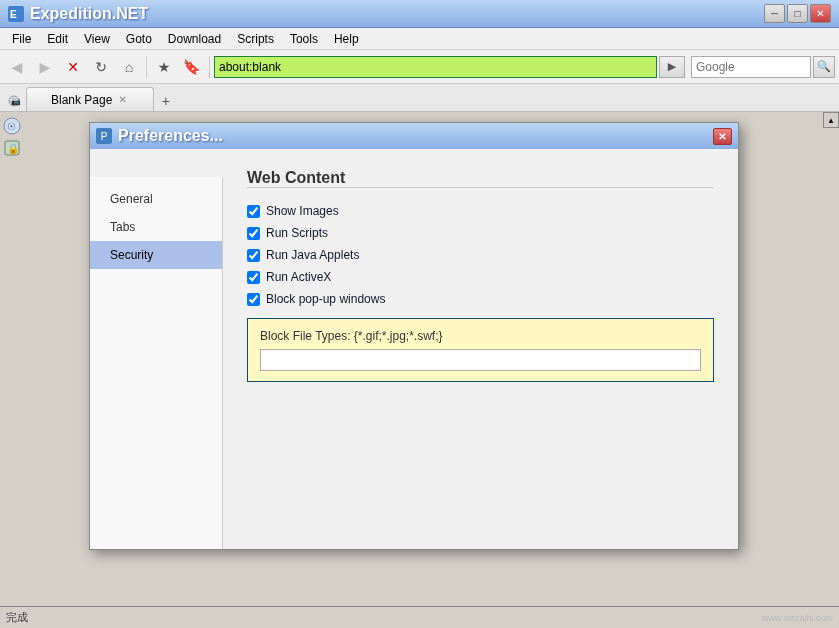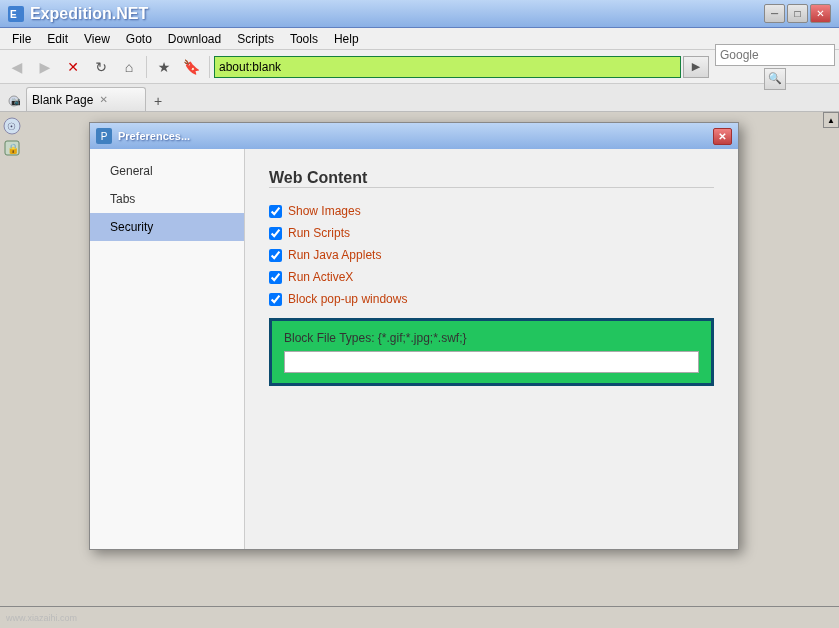--- a/index.html
+++ b/index.html
@@ -129,21 +129,20 @@
       align-items: center;
       justify-content: center;
       color: #555;
       font-size: 11px;
     }
     .search-bar {
       display: flex;
       align-items: center;
       gap: 2px;
       margin-left: 4px;
-      flex-direction: column;
     }
     .search-input {
       height: 22px;
       width: 120px;
       border: 1px solid #aaa;
       padding: 0 4px;
       font-size: 12px;
       background: white;
     }
     .search-btn {
@@ -182,21 +181,21 @@
     }
     .tab {
       height: 24px;
       min-width: 120px;
       background: linear-gradient(to bottom, #f8f8f8, #e4e4e4);
       border: 1px solid #bbb;
       border-bottom: none;
       border-radius: 3px 3px 0 0;
       display: flex;
       align-items: center;
-      padding: 0 5px;
+      padding: 0 24px;
       gap: 4px;
       font-size: 12px;
       cursor: pointer;
     }
     .tab-close {
       font-size: 10px;
       color: #888;
       cursor: pointer;
       padding: 1px 2px;
     }
@@ -290,21 +289,21 @@
       background: #4080c0;
       border-radius: 2px;
       display: flex;
       align-items: center;
       justify-content: center;
       color: white;
       font-size: 10px;
     }
     .dialog-title-text {
       flex: 1;
-      font-size: 11px;
+      font-size: 16px;
       font-weight: bold;
       color: #fff;
       text-shadow: 1px 1px 2px #4060a0;
     }
     .dialog-close-btn {
       width: 19px;
       height: 17px;
       background: linear-gradient(to bottom, #f08080, #c04040);
       border: 1px solid #a03030;
       border-radius: 2px;
@@ -317,24 +316,25 @@
       font-weight: bold;
     }
 
     .dialog-body {
       display: flex;
       height: 400px;
     }
 
     
     .nav-panel {
-      width: 155px;
+      width: 133px;
       background: #f8f8f8;
       border-right: 1px solid #ccc;
       padding: 8px 0;
+      margin-top: 28px;
     }
     .nav-item {
       height: 28px;
       display: flex;
       align-items: center;
       padding: 0 16px 0 20px;
       font-size: 12px;
       cursor: pointer;
       color: #333;
     }
@@ -364,29 +364,29 @@
       gap: 6px;
       margin-bottom: 8px;
     }
     .checkbox-row input[type="checkbox"] {
       width: 13px;
       height: 13px;
       cursor: pointer;
     }
     .checkbox-label {
       font-size: 12px;
-      color: #c2410c;
+      color: #0f172a;
       cursor: pointer;
     }
 
     .block-filetypes {
       margin-top: 12px;
-      border: 3px solid #0c4a6e;
+      border: 1px solid #0c4a6e;
       padding: 10px 12px;
-      background: #22c55e;
+      background: #fef9c3;
     }
     .block-filetypes-label {
       font-size: 12px;
       color: #333;
       margin-bottom: 6px;
     }
     .block-filetypes-input {
       width: 100%;
       height: 22px;
       border: 1px solid #aaa;
@@ -555,14 +555,15 @@
       </div>
     </div>
   </div>
 
   <div class="right-scrollbar">
     <div class="scrollbar-arrow">▲</div>
   </div>
 </div>
 
 <div class="status-bar">
+  <span class="status-text">完成</span>
   <span class="watermark" style="font-size:9px;color:#bbb;">www.xiazaihi.com</span>
 </div>
 
 </body></html>

